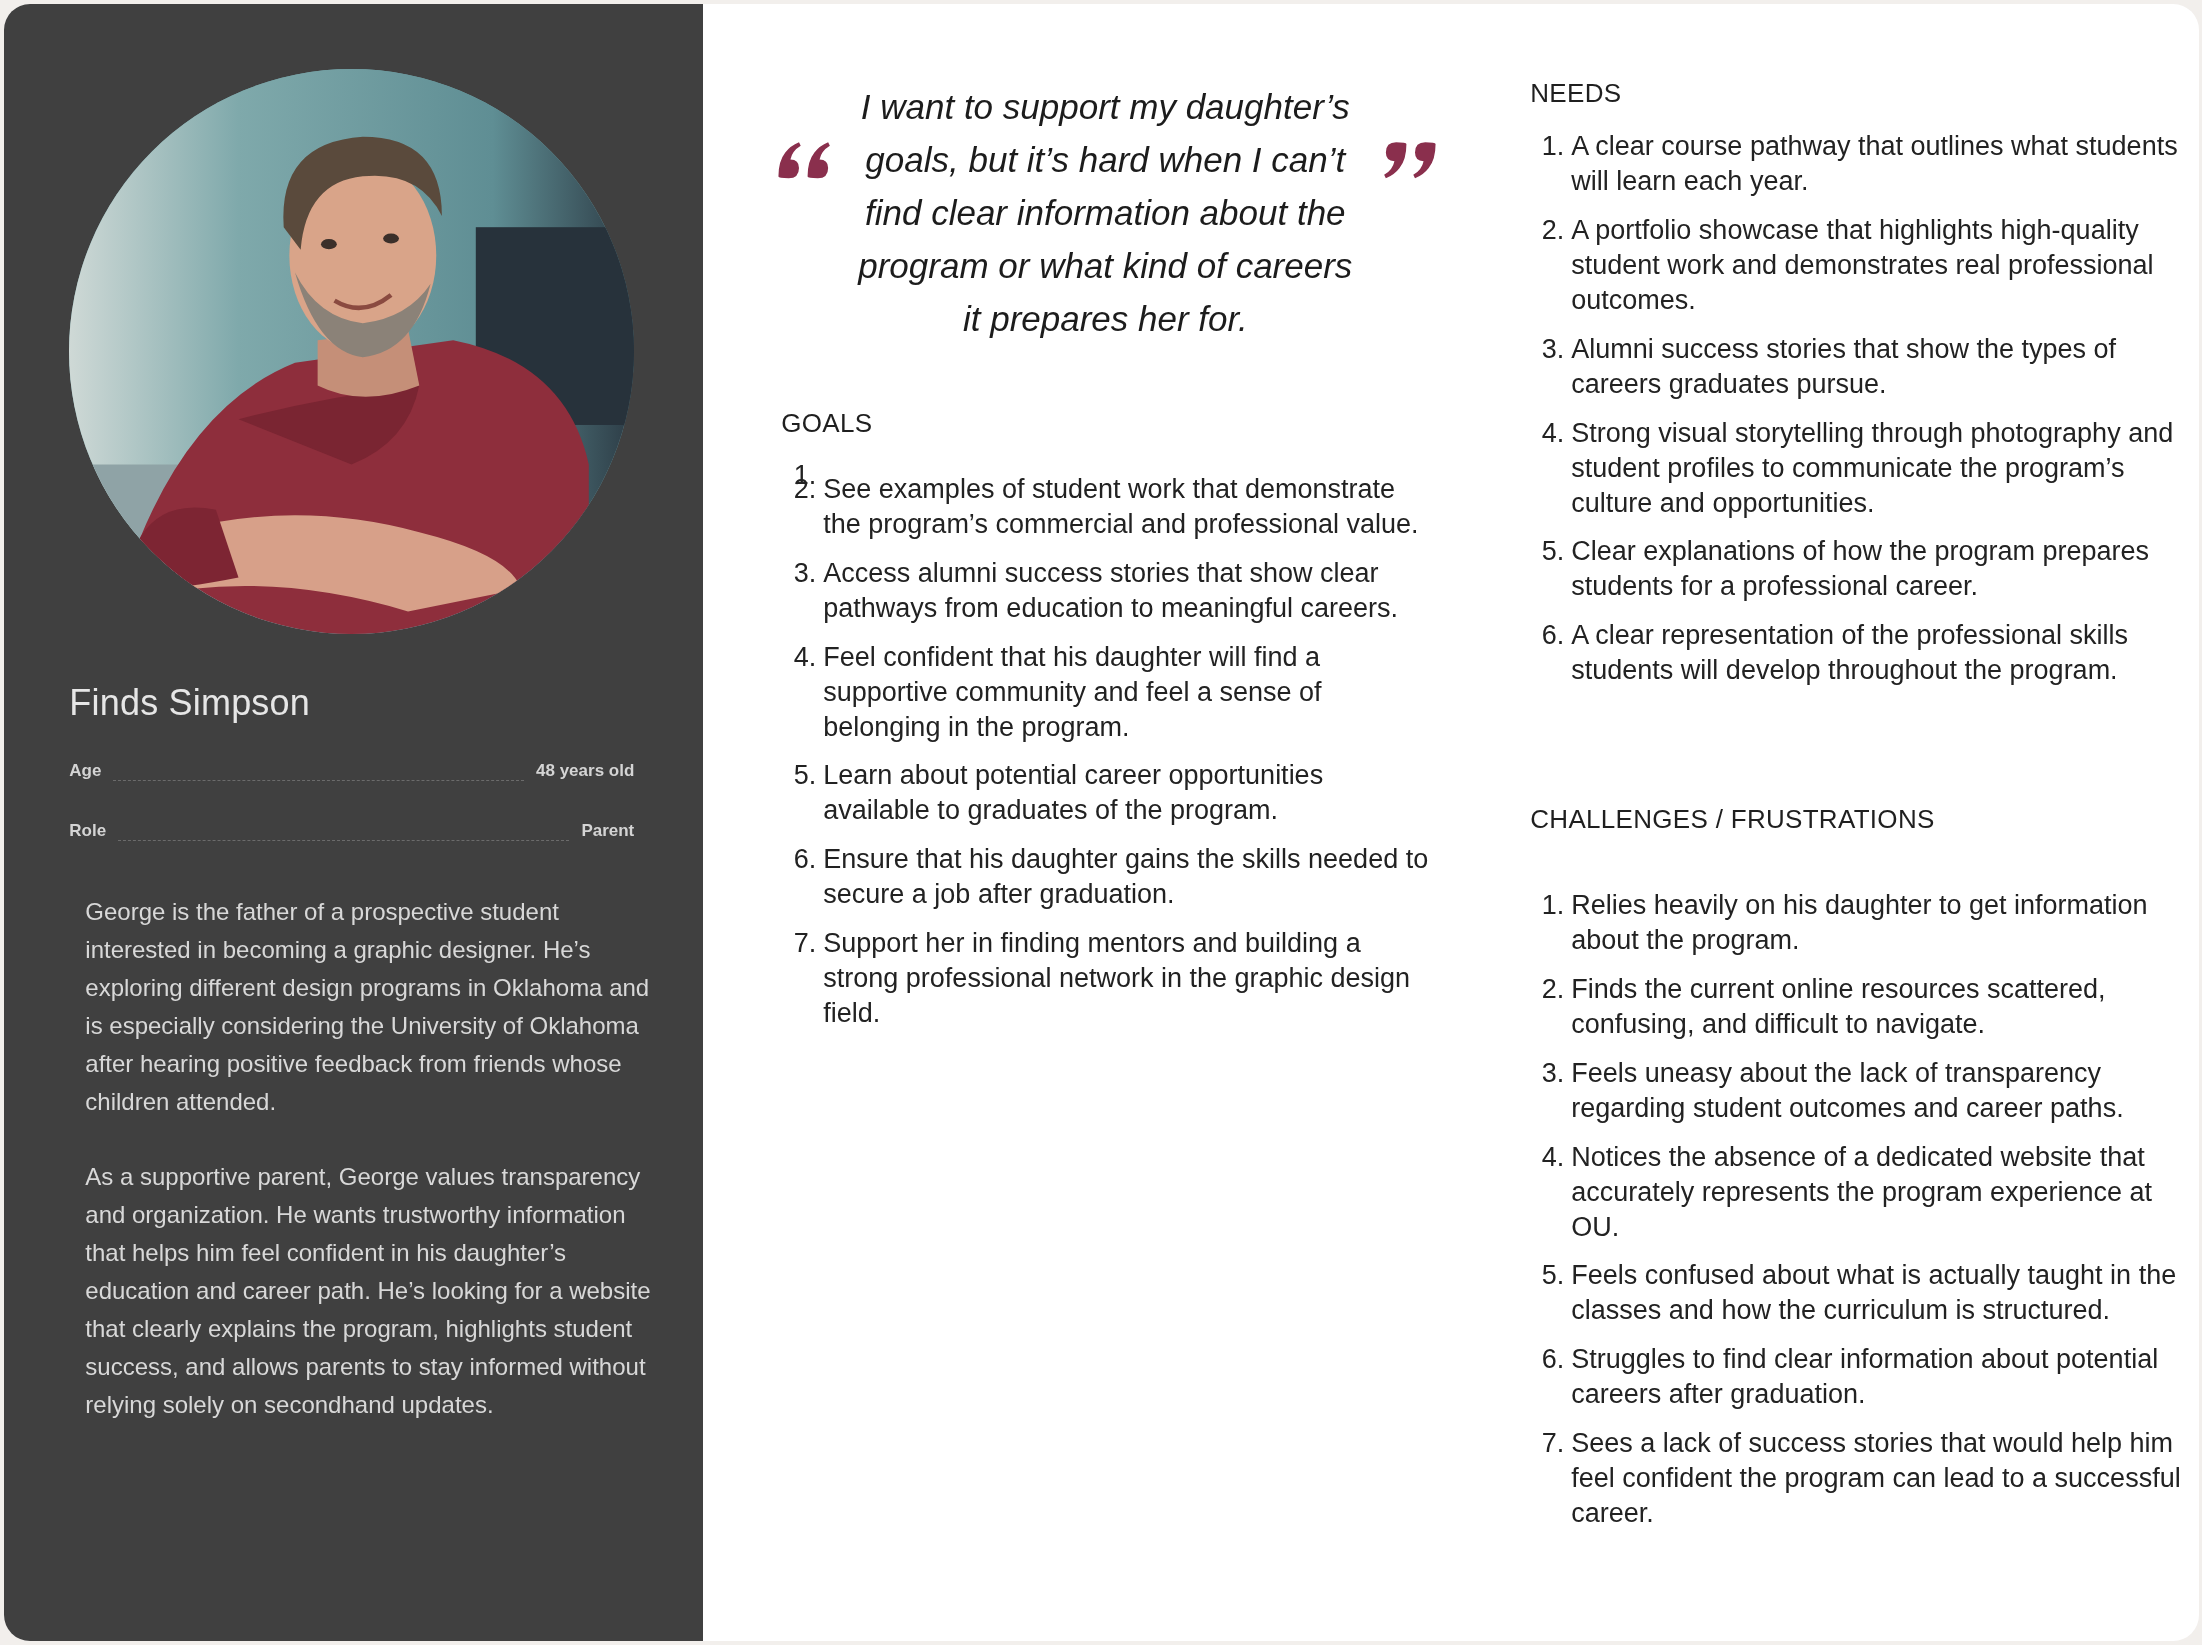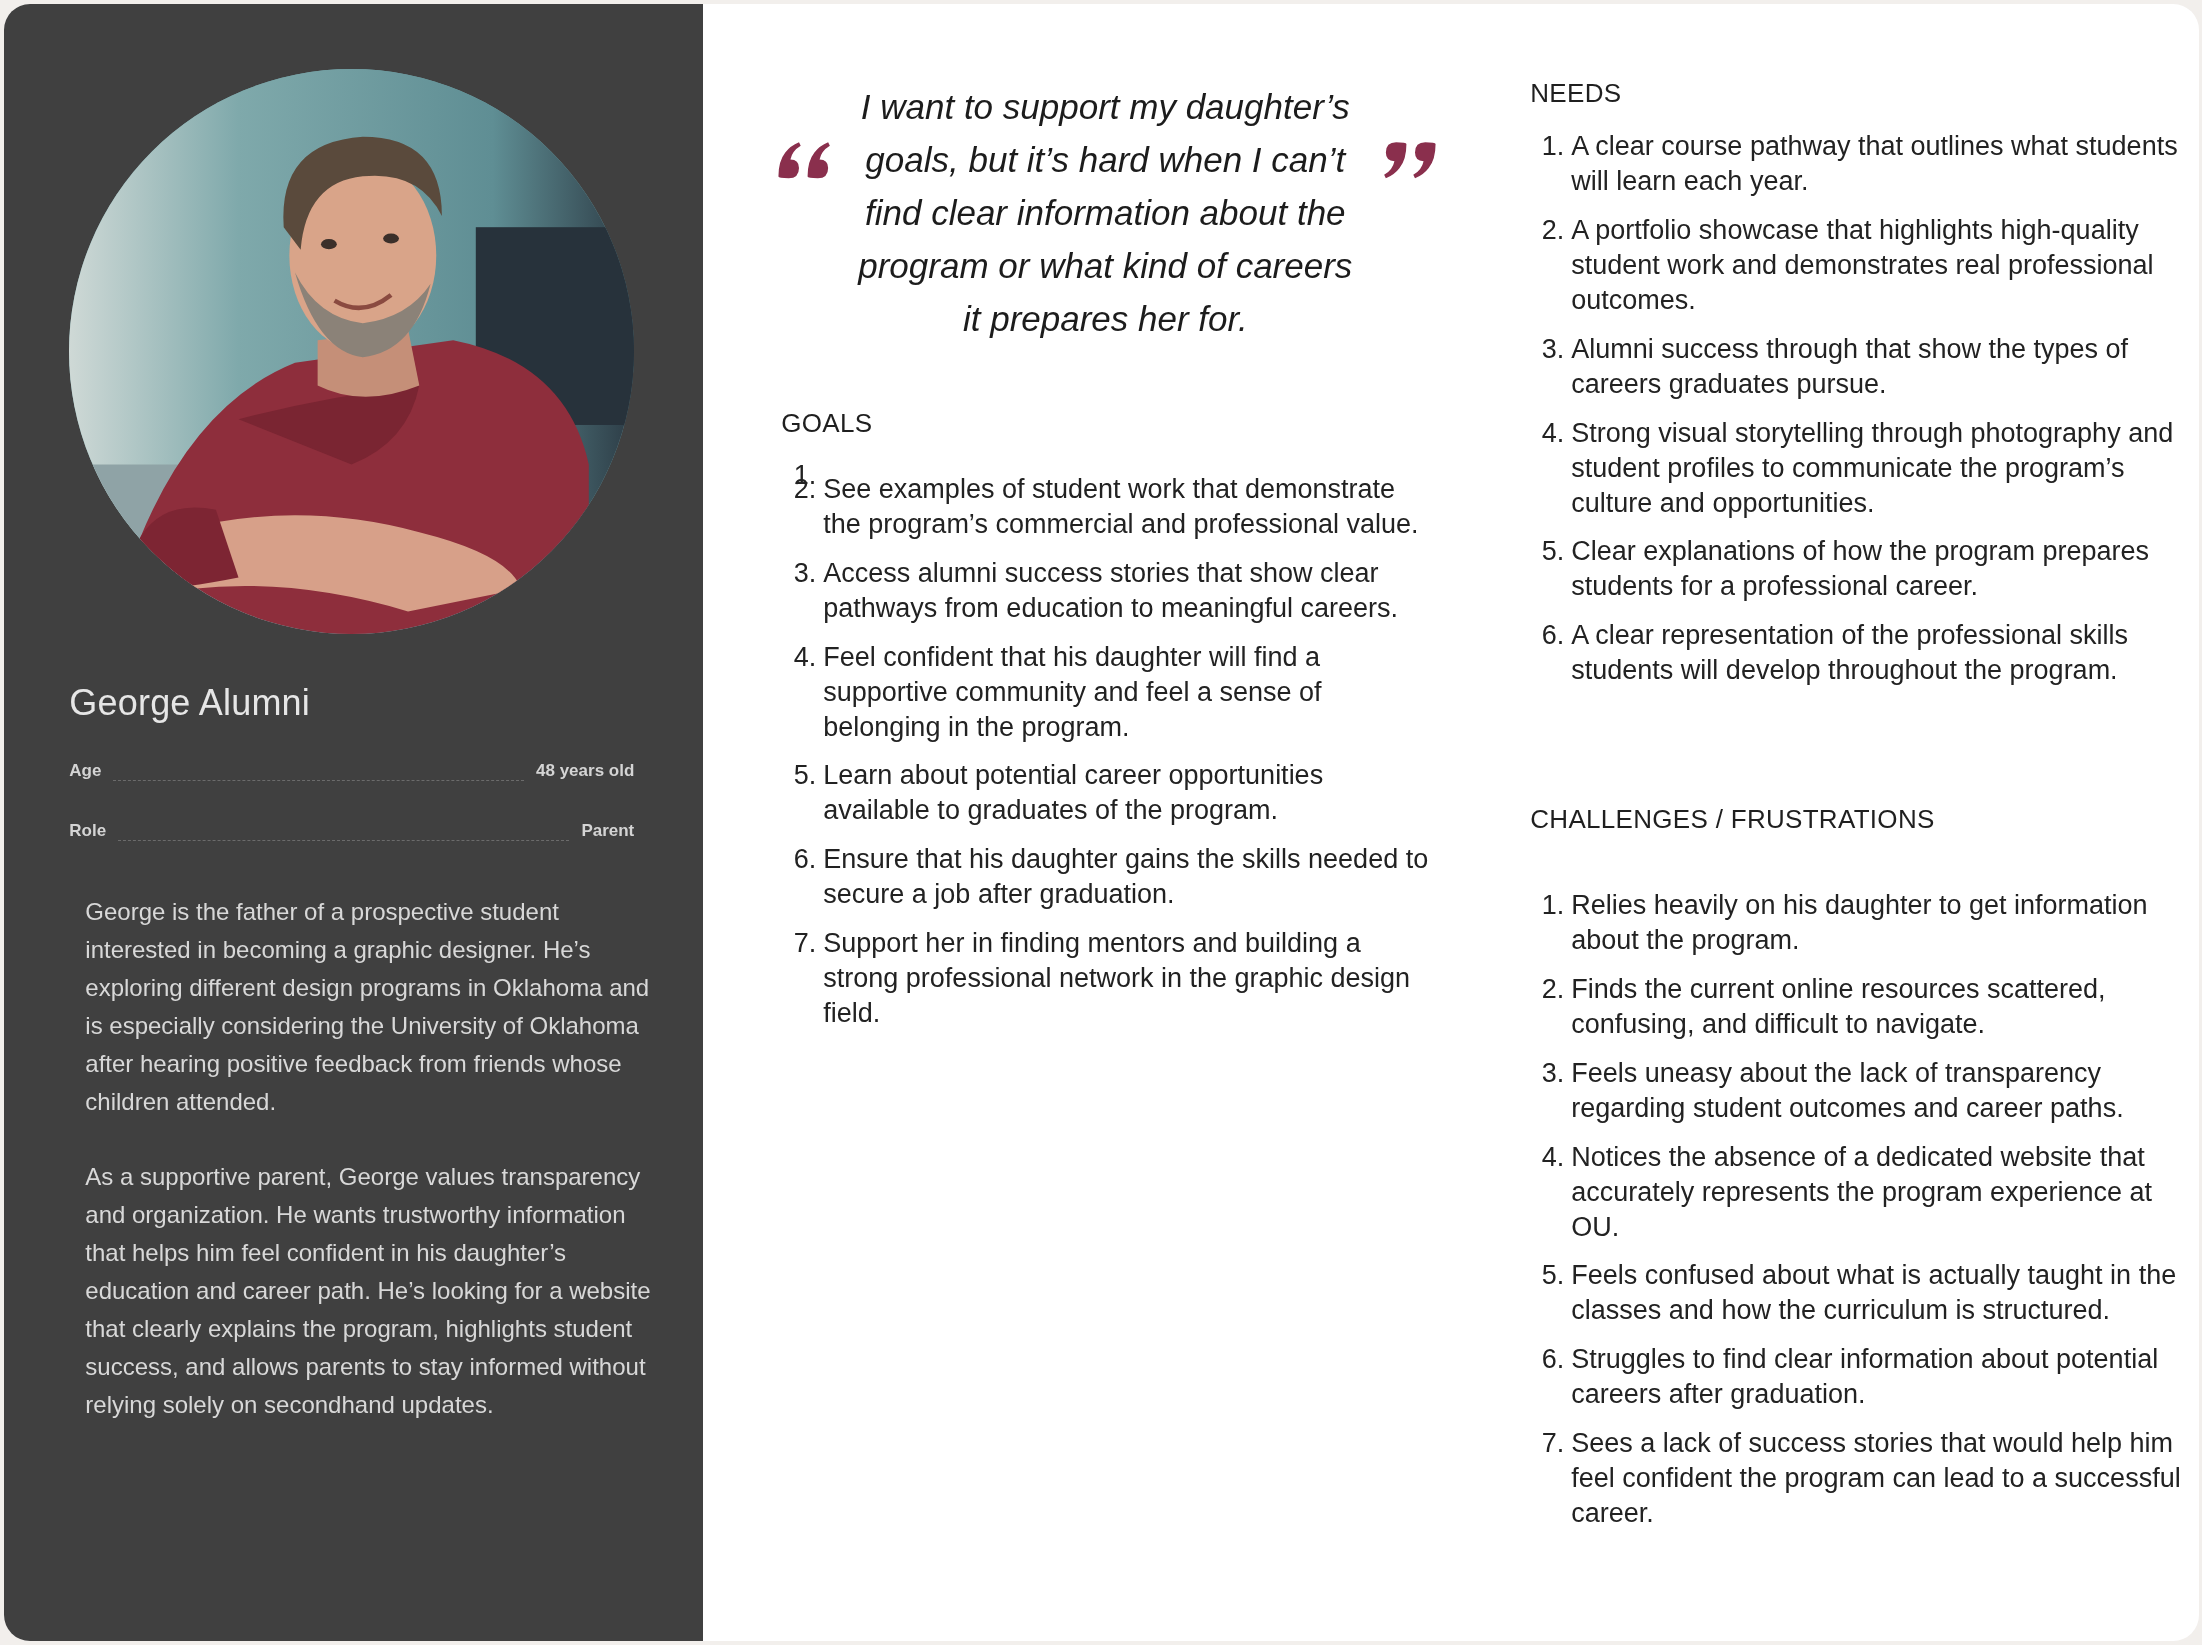--- a/index.html
+++ b/index.html
@@ -158,21 +158,21 @@
         <ellipse cx="46" cy="31" rx="1.4" ry="0.9" fill="#3b2f2a"></ellipse>
         <ellipse cx="57" cy="30" rx="1.4" ry="0.9" fill="#3b2f2a"></ellipse>
 
         <path d="M47 41 Q52 44 57 40" stroke="#8a4a40" stroke-width="0.8" fill="none"></path>
 
         <path d="M18 82 Q40 76 62 82 Q78 86 80 92 L60 96 Q40 90 22 92 Z" fill="#d7a089"></path>
         <path d="M12 84 Q16 76 26 78 L30 90 Q20 92 14 92 Z" fill="#7d2533"></path>
       </svg>
     </div>
 
-    <h1 class="name">George Alumni</h1>
+    <h1 class="name">Finds Simpson</h1>
 
     <div class="attr-row age">
       <span>Age</span>
       <span class="dots"></span>
       <span>48 years old</span>
     </div>
     <div class="attr-row role">
       <span>Role</span>
       <span class="dots"></span>
       <span>Parent</span>
@@ -204,21 +204,21 @@
     <li><span class="num">4.</span><span>Feel confident that his daughter will find a supportive community and feel a sense of belonging in the program.</span></li>
     <li><span class="num">5.</span><span>Learn about potential career opportunities available to graduates of the program.</span></li>
     <li><span class="num">6.</span><span>Ensure that his daughter gains the skills needed to secure a job after graduation.</span></li>
     <li><span class="num">7.</span><span>Support her in finding mentors and building a strong professional network in the graphic design field.</span></li>
   </ol>
 
   <h2 class="section-title needs-title">NEEDS</h2>
   <ol class="list needs-list">
     <li><span class="num">1.</span><span>A clear course pathway that outlines what students will learn each year.</span></li>
     <li><span class="num">2.</span><span>A portfolio showcase that highlights high-quality student work and demonstrates real professional outcomes.</span></li>
-    <li><span class="num">3.</span><span>Alumni success through that show the types of careers graduates pursue.</span></li>
+    <li><span class="num">3.</span><span>Alumni success stories that show the types of careers graduates pursue.</span></li>
     <li><span class="num">4.</span><span>Strong visual storytelling through photography and student profiles to communicate the program’s culture and opportunities.</span></li>
     <li><span class="num">5.</span><span>Clear explanations of how the program prepares students for a professional career.</span></li>
     <li><span class="num">6.</span><span>A clear representation of the professional skills students will develop throughout the program.</span></li>
   </ol>
 
   <h2 class="section-title chal-title">CHALLENGES / FRUSTRATIONS</h2>
   <ol class="list chal-list">
     <li><span class="num">1.</span><span>Relies heavily on his daughter to get information about the program.</span></li>
     <li><span class="num">2.</span><span>Finds the current online resources scattered, confusing, and difficult to navigate.</span></li>
     <li><span class="num">3.</span><span>Feels uneasy about the lack of transparency regarding student outcomes and career paths.</span></li>

